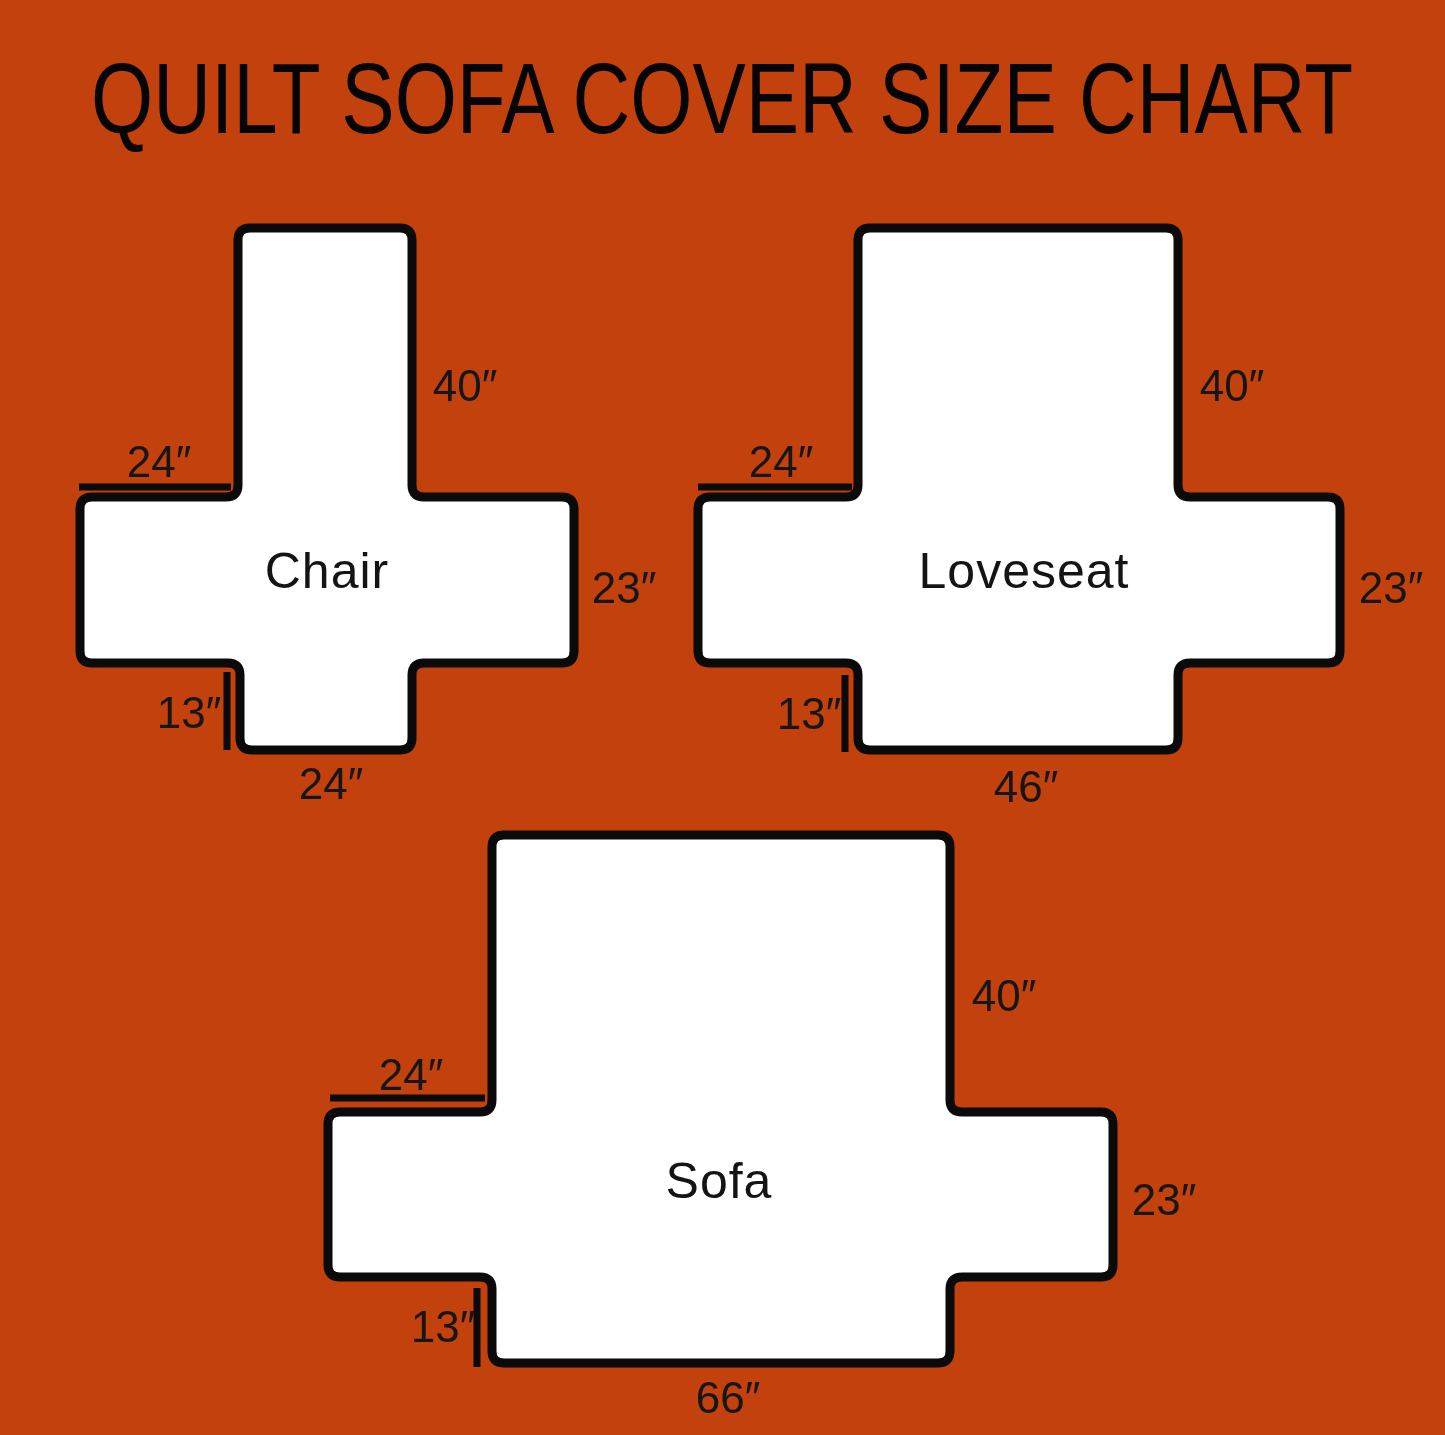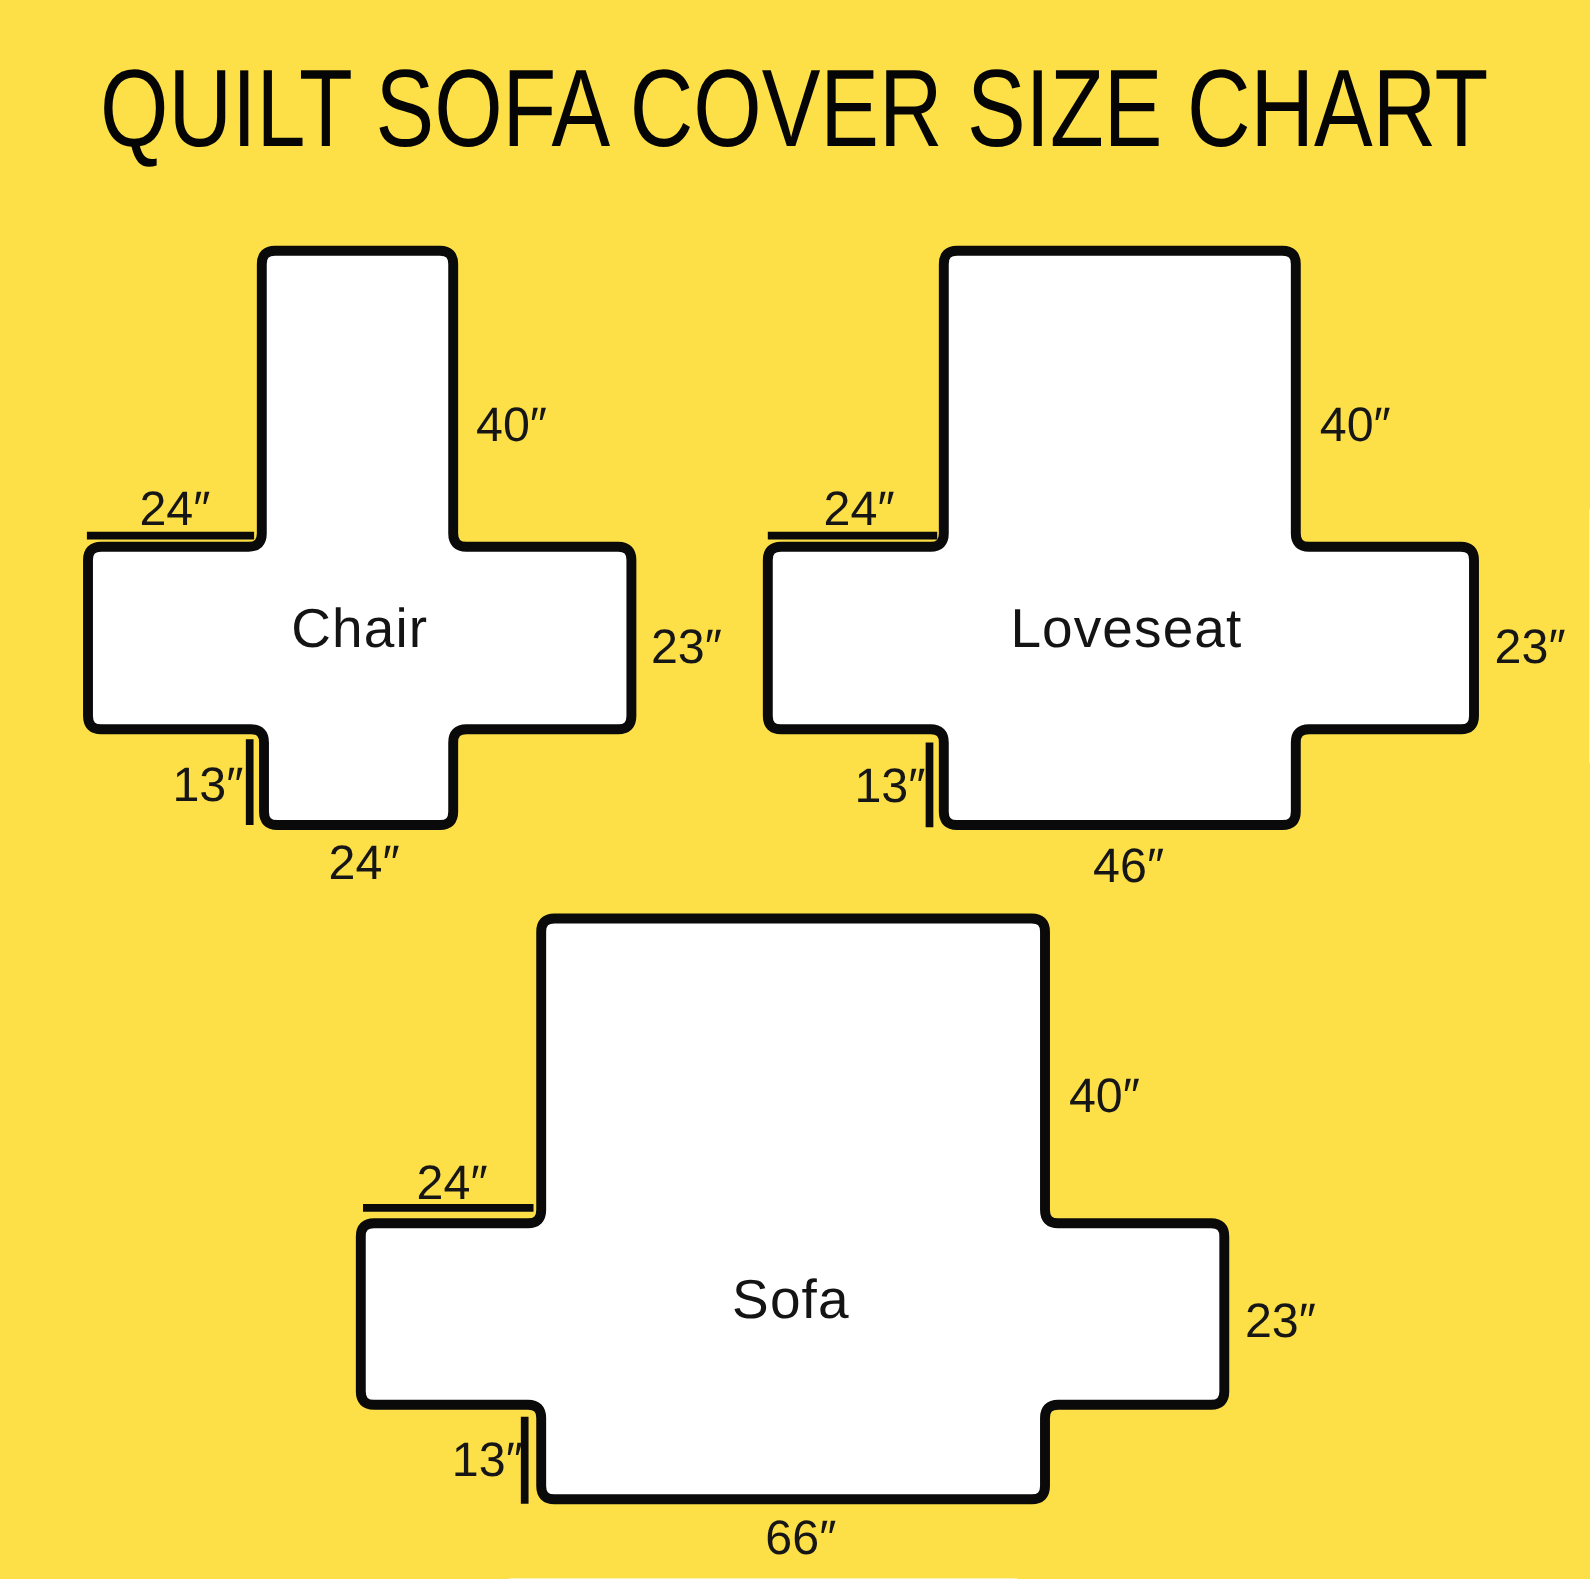--- a/index.html
+++ b/index.html
@@ -4,21 +4,21 @@
 <style>
   html, body {
     margin: 0;
     padding: 0;
     background: #ffffff;
   }
   .stage {
     position: relative;
     width: 1445px;
     height: 1435px;
-    background: #fde047;
+    background: #c2410c;
     overflow: hidden;
   }
   svg {
     display: block;
   }
   .outline {
     fill: #ffffff;
     stroke: #0a0a0a;
     stroke-width: 9;
   }

